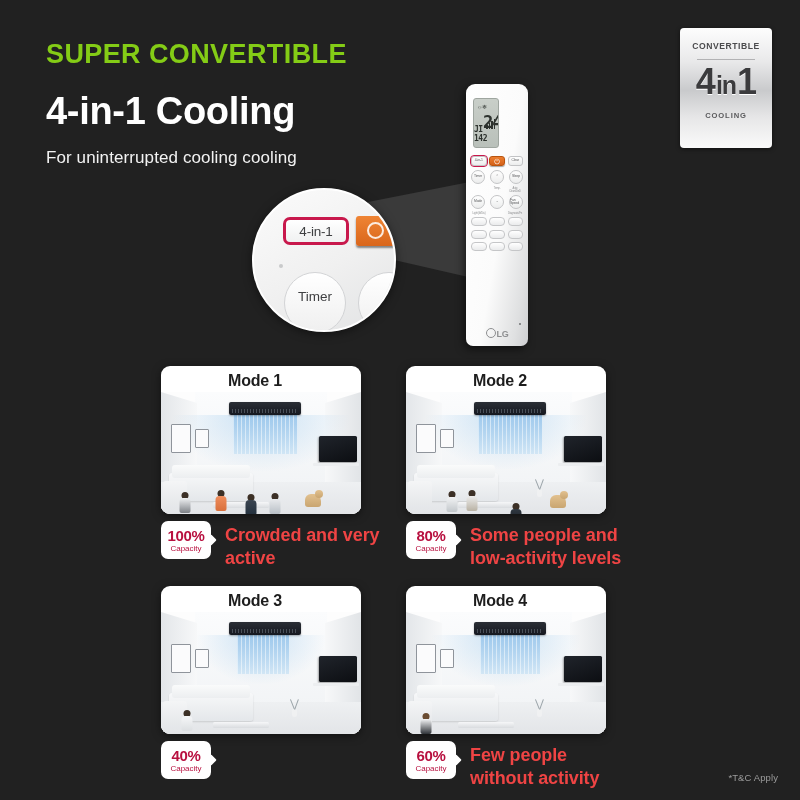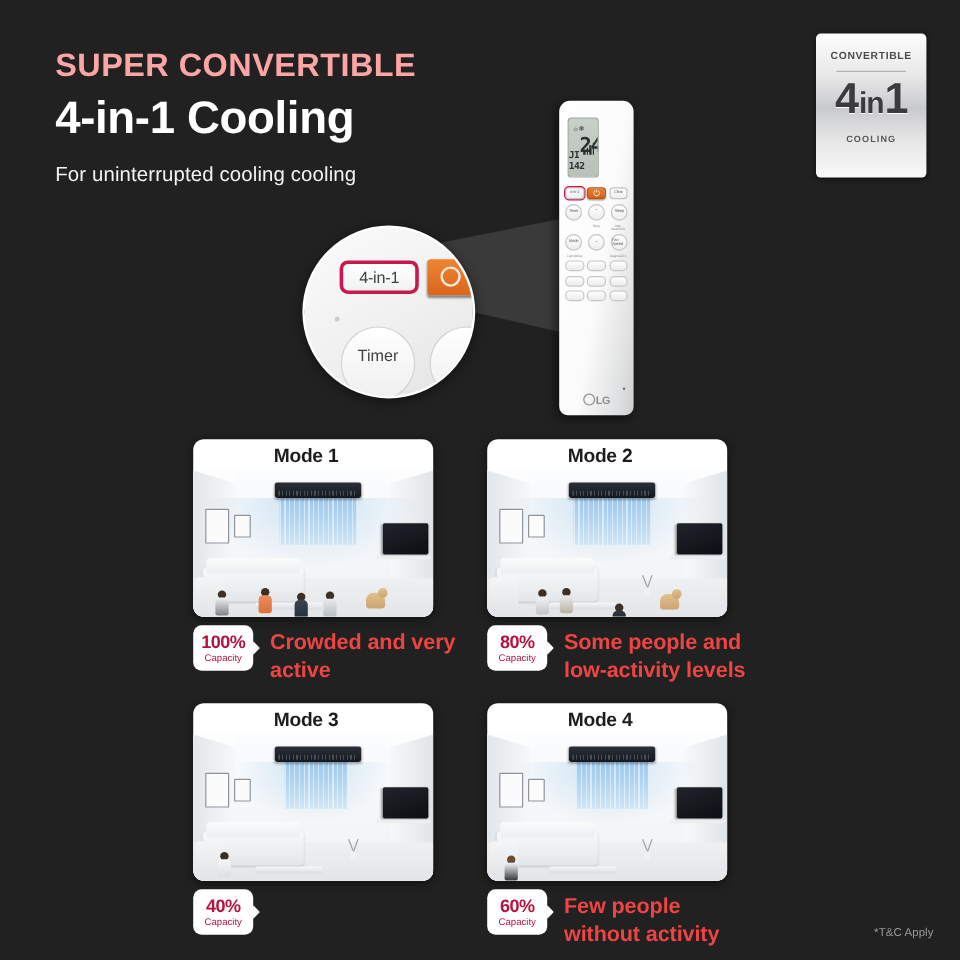--- a/index.html
+++ b/index.html
@@ -8,26 +8,26 @@
     background:#212121;
     font-family:"Liberation Sans", sans-serif;
     position:relative;
     -webkit-font-smoothing:antialiased;
   }
   .stage{position:absolute;inset:0;}
 
   
   .headline{position:absolute;left:46px;top:40px;width:420px;}
   .h-kicker{
-    color:#fca5a5;font-size:27px;font-weight:bold;letter-spacing:.4px;
+    color:#84cc16;font-size:27px;font-weight:bold;letter-spacing:.4px;
     line-height:1.08;white-space:nowrap;
   }
   .h-main{
     color:#ffffff;font-size:38px;font-weight:bold;letter-spacing:-.3px;
-    line-height:1.2;margin-top:8px;white-space:nowrap;
+    line-height:1.2;margin-top:20px;white-space:nowrap;
   }
   .h-sub{
     color:#f2f2f2;font-size:17px;font-weight:normal;letter-spacing:.1px;
     margin-top:13px;white-space:nowrap;
   }
 
   
   .badge{
     position:absolute;left:680px;top:28px;width:92px;height:120px;
     border-radius:4px;

